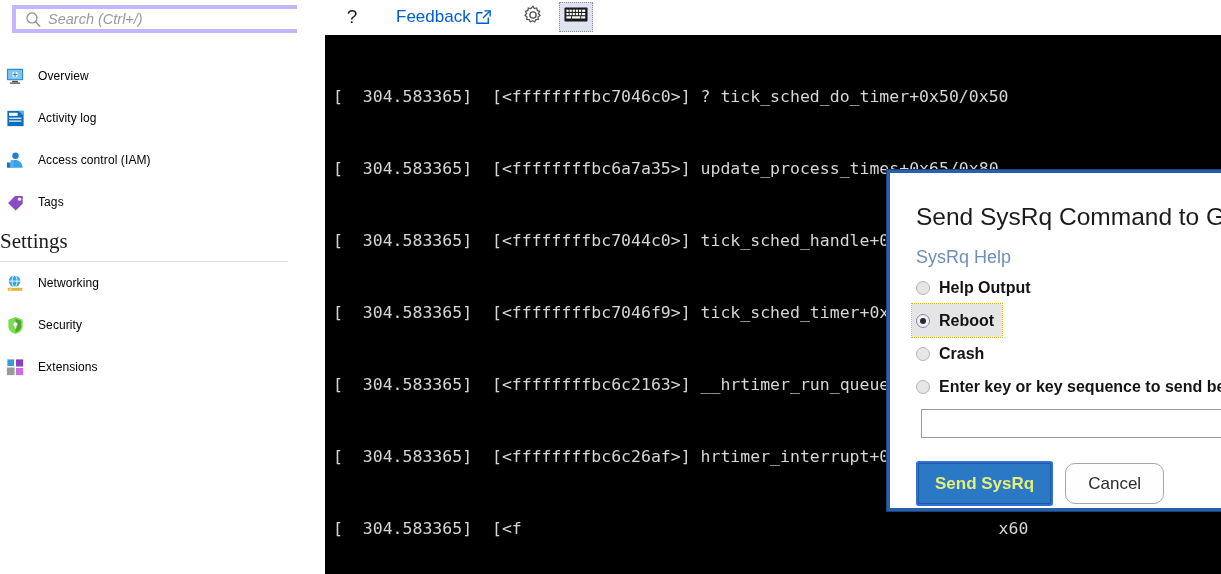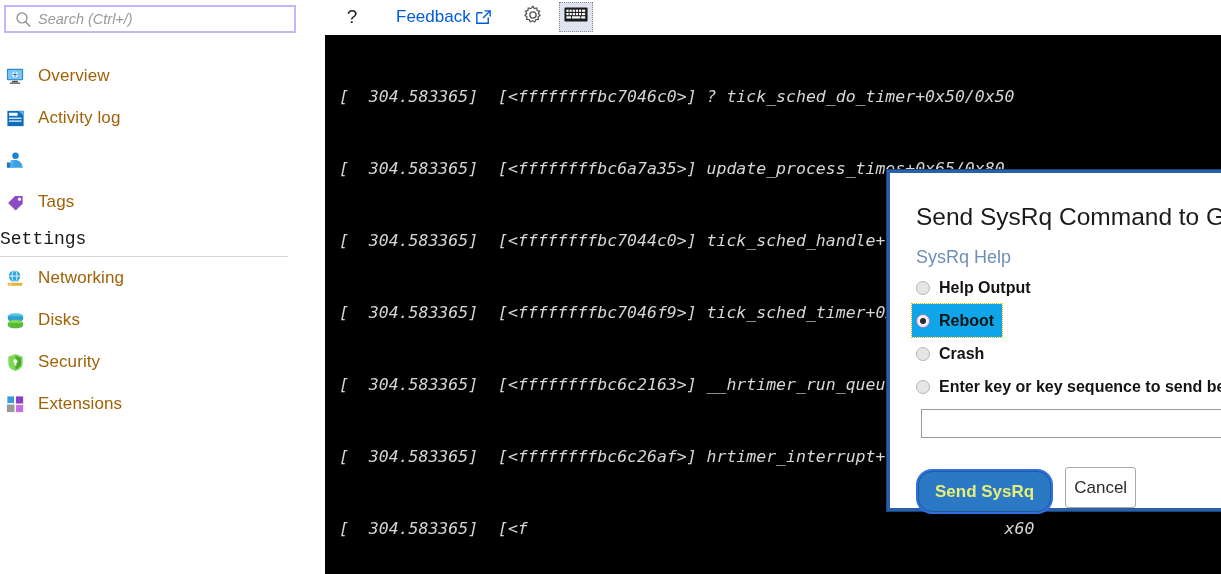--- a/index.html
+++ b/index.html
@@ -10,22 +10,22 @@
     position:relative;
   }
   #root{position:relative;width:1221px;height:574px;overflow:hidden;}
 
   
   .sidebar{
     position:absolute;left:0;top:0;width:297px;height:574px;
     background:#ffffff;overflow:hidden;
   }
   .search-wrap{
-    position:absolute;left:4px;top:5px;width:292px;height:28px;
-    border:2px solid #c4b5fd;background:#fff;box-sizing:border-box;
+    position:absolute;left:12px;top:5px;width:292px;height:28px;
+    border:4px solid #c4b5fd;background:#fff;box-sizing:border-box;
     display:flex;align-items:center;
   }
   .search-icon{
     width:22px;height:22px;margin-left:6px;flex:0 0 auto;
     display:flex;align-items:center;justify-content:center;color:#767676;
   }
   .search-input{
     border:0;outline:0;background:transparent;flex:1 1 auto;
     font-family:"Liberation Sans", sans-serif;font-size:14.5px;
     font-style:italic;color:#9a9a9a;padding:0 4px;height:24px;
@@ -35,26 +35,26 @@
   .nav{position:absolute;left:0;top:55px;width:292px;}
   .nav-item{
     display:flex;align-items:center;height:42px;padding-left:4px;
     cursor:default;
   }
   .nav-item .ico{
     width:22px;height:22px;flex:0 0 auto;margin-right:12px;
     display:flex;align-items:center;justify-content:center;
   }
   .nav-item .lbl{
-    font-size:17px;color:#a16207;white-space:nowrap;
+    font-size:12px;color:#000000;white-space:nowrap;
     font-family:"Liberation Sans", sans-serif;letter-spacing:0.1px;
   }
   .section-head{
-    font-size:18px;color:#1b1b1b;padding-left:0px;margin-top:6px;
-    font-family:Liberation Mono, monospace;
+    font-size:21px;color:#1b1b1b;padding-left:0px;margin-top:6px;
+    font-family:Liberation Serif, serif;
   }
   .section-rule{
     border-bottom:1px solid #d9d9d9;margin:6px 2px 0 0;width:288px;height:1px;
   }
 
   
   .right{
     position:absolute;left:325px;top:0;width:896px;height:574px;
     background:#ffffff;overflow:hidden;
   }
@@ -83,21 +83,21 @@
 
   
   .console{
     position:absolute;left:0;top:35px;width:896px;height:539px;
     background:#000000;overflow:hidden;
     font-family:"DejaVu Sans Mono","Liberation Mono",monospace;
     font-size:16.5px;line-height:24px;color:#d6d6d6;
     white-space:pre;
     padding-top:2px;
   }
-  .console .ln{height:24px;padding-left:14px;letter-spacing:0px;font-style:italic;}
+  .console .ln{height:24px;padding-left:8px;letter-spacing:0px;}
 
   
   .dialog{
     position:absolute;left:562px;top:170px;width:615px;height:341px;
     background:#ffffff;border:3px solid #2b5fa8;box-sizing:border-box;
     box-shadow:0 0 0 1px #17447f;
   }
   .dlg-title{
     position:absolute;left:26px;top:30px;
     font-size:24.5px;color:#1b1b1b;font-family:"Liberation Sans",sans-serif;
@@ -107,21 +107,21 @@
     position:absolute;left:26px;top:74px;
     font-size:18px;color:#6e8fb5;font-family:"Liberation Sans",sans-serif;
     text-decoration:none;cursor:pointer;
   }
   .radios{position:absolute;left:26px;top:98px;}
   .radio-row{
     display:flex;align-items:center;height:33px;box-sizing:border-box;
     padding:0 8px 0 4px;margin-left:-4px;width:max-content;
   }
   .radio-row.focused{
-    outline:1px dotted #e8b800;outline-offset:0px;background:#0ea5e9;
+    outline:1px dotted #e8b800;outline-offset:0px;background:#e5e5e5;
   }
   .rd{
     width:14px;height:14px;border-radius:50%;flex:0 0 auto;
     background:#e6e6e6;border:1px solid #b5b5b5;margin-right:9px;
     position:relative;box-sizing:border-box;
   }
   .rd.on{background:#f2eefb;border:1px solid #8f80bb;}
   .rd.on:after{
     content:"";position:absolute;left:3px;top:3px;width:6px;height:6px;
     border-radius:50%;background:#2a2a2a;
@@ -135,25 +135,25 @@
     border:1px solid #9a9a9a;background:#ffffff;box-sizing:border-box;
     font-family:"Liberation Sans",sans-serif;font-size:15px;
     padding:0 5px;outline:none;color:#111;
   }
   .btn-row{position:absolute;left:28px;top:290px;display:flex;align-items:center;}
   .btn-send{
     position:relative;height:39px;padding:0 16px;
     background:#2b78c4;color:#e6ee7a;border:1px solid #1d5b99;
     font-family:"Liberation Sans",sans-serif;font-size:17px;font-weight:bold;
     display:flex;align-items:center;justify-content:center;
-    box-shadow:0 0 0 2px #2f6fe0;border-radius:14px;cursor:pointer;margin-top:8px;
+    box-shadow:0 0 0 2px #2f6fe0;border-radius:1px;cursor:pointer;
   }
   .btn-cancel{
-    margin-left:14px;height:39px;padding:0 8px;background:#fefefe;
-    color:#2b2b2b;border:1px solid #a8a8a8;border-radius:3px;
+    margin-left:14px;height:39px;padding:0 22px;background:#fefefe;
+    color:#2b2b2b;border:1px solid #a8a8a8;border-radius:10px;
     font-family:"Liberation Sans",sans-serif;font-size:17px;
     display:flex;align-items:center;justify-content:center;cursor:pointer;
   }
 </style>
 </head>
 <body>
 
 <div id="root">
 
   <div class="sidebar">
@@ -199,20 +199,21 @@
 
       <div class="nav-item">
         <span class="ico">
           <svg width="21" height="21" viewBox="0 0 22 22">
             <circle cx="11" cy="6" r="3.4" fill="#1c83d4"></circle>
             <path d="M3.5 18.5 C4 12.5 8 10.5 11 10.5 C14 10.5 18 12.5 18.5 18.5 Z" fill="#3ca0e6"></path>
             <rect x="2" y="13" width="3" height="5.5" fill="#2b6fae"></rect>
             <rect x="6" y="10.5" width="3" height="8" fill="#4db0ef"></rect>
           </svg>
         </span>
+        <span class="lbl">Access control (IAM)</span>
       </div>
 
       <div class="nav-item">
         <span class="ico">
           <svg width="21" height="21" viewBox="0 0 22 22">
             <path d="M3.2 11.5 L10.5 4.2 L18.5 4.2 L18.5 12.2 L11.2 19.5 Z" fill="#8a4bc4"></path>
             <circle cx="15.2" cy="7.5" r="1.7" fill="#ffffff"></circle>
           </svg>
         </span>
         <span class="lbl">Tags</span>
@@ -228,31 +229,20 @@
             <circle cx="10" cy="8.5" r="6" fill="#2fa8e0"></circle>
             <ellipse cx="10" cy="8.5" rx="2.6" ry="6" fill="none" stroke="#ffffff" stroke-width="0.9"></ellipse>
             <line x1="4" y1="8.5" x2="16" y2="8.5" stroke="#ffffff" stroke-width="0.9"></line>
             <rect x="3" y="15.5" width="15" height="3.2" rx="0.6" fill="#e6b33a"></rect>
             <rect x="4.5" y="16.4" width="2.2" height="1.4" fill="#f5e2a8"></rect>
           </svg>
         </span>
         <span class="lbl">Networking</span>
       </div>
 
-      <div class="nav-item">
-        <span class="ico">
-          <svg width="21" height="21" viewBox="0 0 22 22">
-            <ellipse cx="11" cy="6.5" rx="8" ry="3.2" fill="#4fc3e8"></ellipse>
-            <path d="M3 6.5 v3 a8 3.2 0 0 0 16 0 v-3 Z" fill="#2e9fd0"></path>
-            <ellipse cx="11" cy="13.5" rx="8" ry="3.2" fill="#7ed957"></ellipse>
-            <path d="M3 13.5 v2.5 a8 3.2 0 0 0 16 0 v-2.5 Z" fill="#55b93a"></path>
-          </svg>
-        </span>
-        <span class="lbl">Disks</span>
-      </div>
 
 
       <div class="nav-item">
         <span class="ico">
           <svg width="21" height="21" viewBox="0 0 22 22">
             <path d="M11 2.2 L18.5 5 v6.5 c0 5 -4.2 7.6 -7.5 8.3 C7.7 19.1 3.5 16.5 3.5 11.5 V5 Z" fill="#7ed957"></path>
             <path d="M11 4 L16.8 6.2 v5.3 c0 3.9 -3.3 6 -5.8 6.6 Z" fill="#4aa82a"></path>
             <circle cx="11" cy="9.8" r="2.1" fill="#ffffff"></circle>
             <rect x="10.2" y="10.5" width="1.7" height="3.6" fill="#ffffff"></rect>
           </svg>

